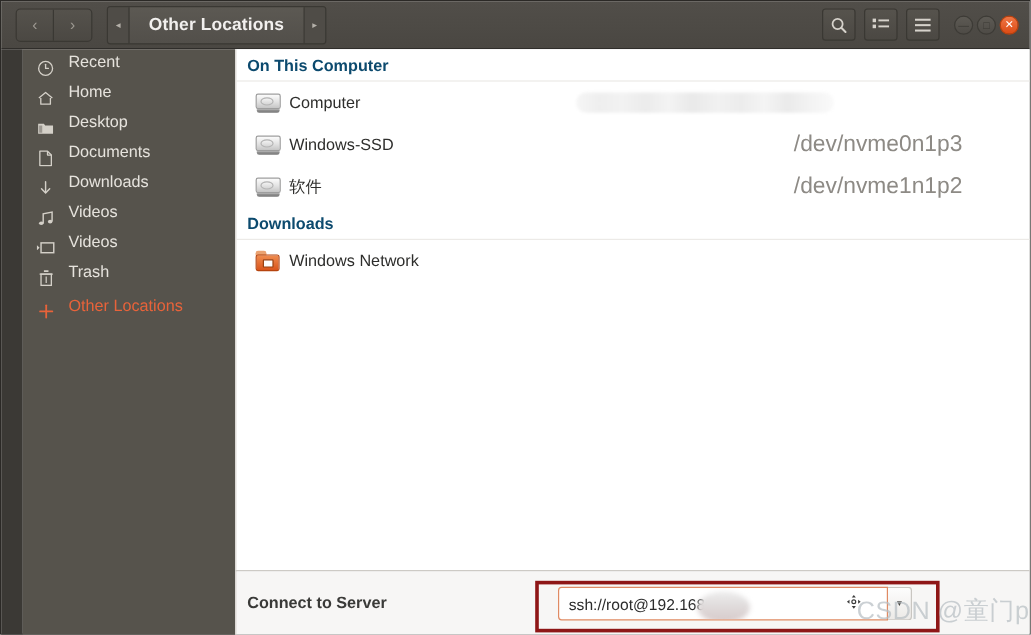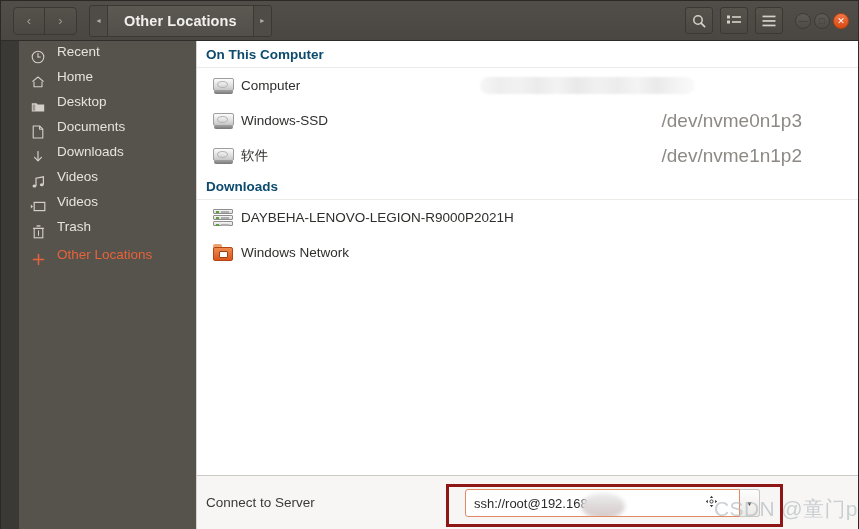--- a/index.html
+++ b/index.html
@@ -215,21 +215,21 @@
   .bottombar {
     position: absolute; left: 195px; top: 474px;
     width: 662px; height: 54px;
     background: #f7f6f5;
     border-top: 1px solid #cdcac5;
     border-left: 1px solid #d6d3ce;
     display: flex; align-items: center;
   }
   .cts-label {
     margin-left: 9px;
-    font-size: 13.5px; font-weight: normal; color: #3a3a38;
+    font-size: 13.5px; font-weight: bold; color: #3a3a38;
     white-space: nowrap;
   }
   .server-input-wrap {
     position: absolute; left: 268px; top: 13px;
     width: 295px; height: 28px;
     display: flex;
   }
   .server-input {
     flex: 1; height: 28px;
     background: #ffffff;
@@ -495,30 +495,20 @@
             <span class="disc"></span>
             <span class="base"></span>
           </span>
       </span>
       <span class="row-label">软件</span>
       <span class="row-detail">/dev/nvme1n1p2</span>
     </div>
 
     <div class="section-head">Downloads</div>
 
-    <div class="row">
-      <span class="row-icon">
-        <span class="ico-server">
-            <span class="unit"></span>
-            <span class="unit"></span>
-            <span class="unit"></span>
-          </span>
-      </span>
-      <span class="row-label">DAYBEHA-LENOVO-LEGION-R9000P2021H</span>
-    </div>
 
     <div class="row">
       <span class="row-icon">
         <span class="ico-netfolder">
             <span class="tab"></span>
             <span class="bodyf"></span>
             <span class="screen"></span>
           </span>
       </span>
       <span class="row-label">Windows Network</span>

